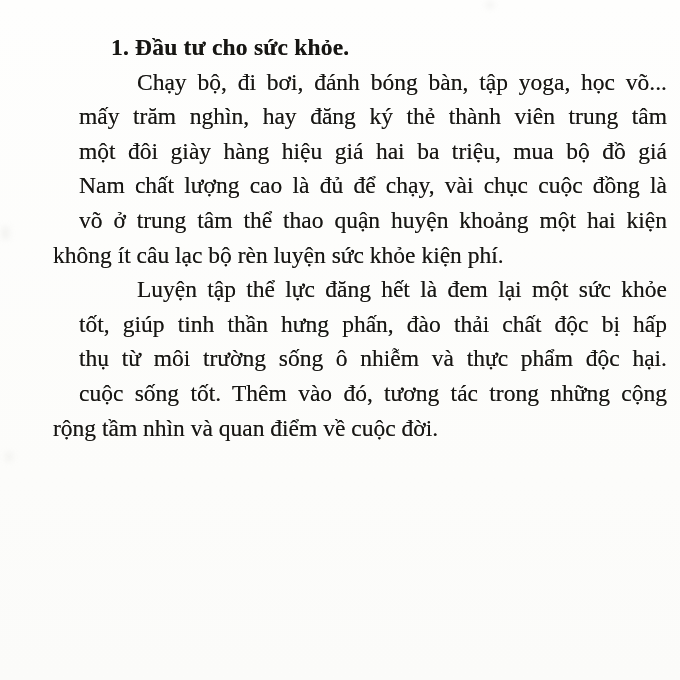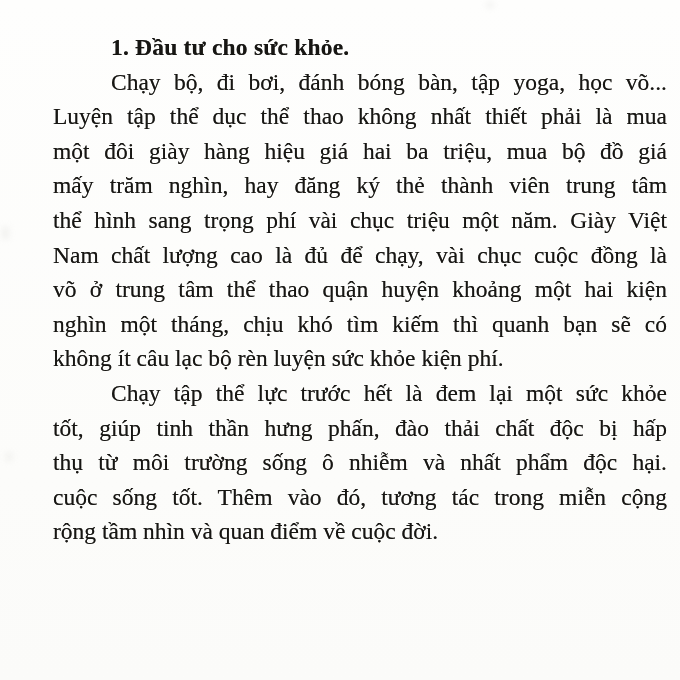--- a/index.html
+++ b/index.html
@@ -29,20 +29,21 @@
     font-size: 23.5px;
     line-height: 34.6px;
     text-shadow: 0 0 0.3px rgba(23,22,19,0.6);
   }
   .line {
     text-align: left;
   }
   .line.justify {
     text-align: justify;
     text-align-last: justify;
+    margin-left: 26px;
   }
   .line.indent {
     text-indent: 58px;
   }
   .line.bold {
     font-weight: bold;
     letter-spacing: 0.2px;
   }
   .smudge {
     position: absolute;
@@ -58,27 +59,24 @@
 </head>
 <body>
 
 <div class="page">
   <div class="smudge smudge-1"></div>
   <div class="smudge smudge-2"></div>
   <div class="smudge smudge-3"></div>
   <div class="text-block">
       <div class="line indent bold">1. Đầu tư cho sức khỏe.</div>
       <div class="line indent justify">Chạy bộ, đi bơi, đánh bóng bàn, tập yoga, học võ...</div>
-      <div class="line justify">Luyện tập thể dục thể thao không nhất thiết phải là mua</div>
+      <div class="line justify">mấy trăm nghìn, hay đăng ký thẻ thành viên trung tâm</div>
       <div class="line justify">một đôi giày hàng hiệu giá hai ba triệu, mua bộ đồ giá</div>
-      <div class="line justify">mấy trăm nghìn, hay đăng ký thẻ thành viên trung tâm</div>
-      <div class="line justify">thể hình sang trọng phí vài chục triệu một năm. Giày Việt</div>
       <div class="line justify">Nam chất lượng cao là đủ để chạy, vài chục cuộc đồng là</div>
       <div class="line justify">võ ở trung tâm thể thao quận huyện khoảng một hai kiện</div>
-      <div class="line justify">nghìn một tháng, chịu khó tìm kiếm thì quanh bạn sẽ có</div>
       <div class="line">không ít câu lạc bộ rèn luyện sức khỏe kiện phí.</div>
-      <div class="line indent justify">Chạy tập thể lực trước hết là đem lại một sức khỏe</div>
+      <div class="line indent justify">Luyện tập thể lực đăng hết là đem lại một sức khỏe</div>
       <div class="line justify">tốt, giúp tinh thần hưng phấn, đào thải chất độc bị hấp</div>
-      <div class="line justify">thụ từ môi trường sống ô nhiễm và nhất phẩm độc hại.</div>
-      <div class="line justify">cuộc sống tốt. Thêm vào đó, tương tác trong miễn cộng</div>
+      <div class="line justify">thụ từ môi trường sống ô nhiễm và thực phẩm độc hại.</div>
+      <div class="line justify">cuộc sống tốt. Thêm vào đó, tương tác trong những cộng</div>
       <div class="line">rộng tầm nhìn và quan điểm về cuộc đời.</div>
     </div>
 </div>
 
 </body></html>

